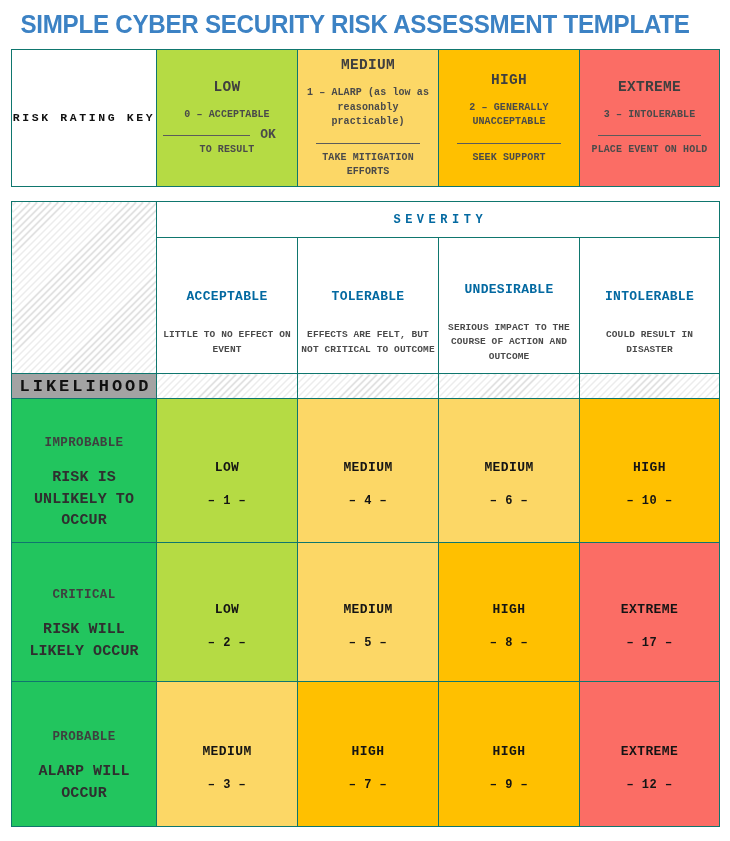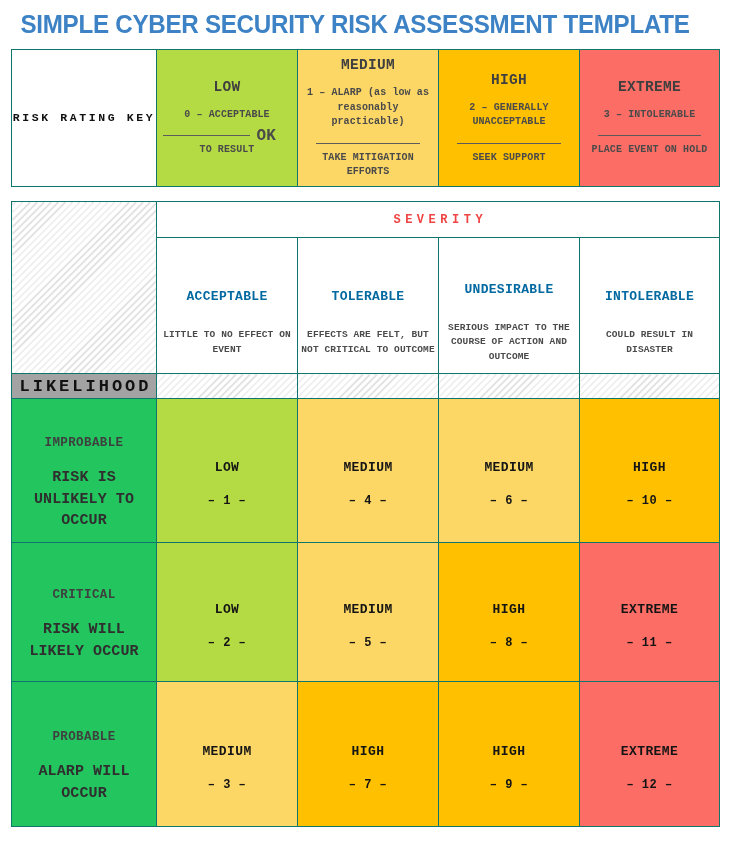--- a/index.html
+++ b/index.html
@@ -92,21 +92,21 @@
   .key-rule.withok {
     position: relative;
     width: 62%;
     margin-left: 6px;
     margin-right: auto;
   }
   .key-rule.withok .ok {
     position: absolute;
     right: -26px;
     top: -9px;
-    font-size: 16px;
+    font-size: 13px;
     font-weight: bold;
     color: #4a4a4a;
   }
   .key-foot {
     font-size: 10px;
     font-weight: bold;
     color: #4a4a4a;
     line-height: 1.4;
     letter-spacing: 0.1px;
   }
@@ -122,21 +122,21 @@
       #ffffff 1px, #ffffff 5px
     );
   }
 
   .sev-banner {
     height: 35px;
     background: #ffffff;
     font-size: 12px;
     font-weight: bold;
     letter-spacing: 4.5px;
-    color: #ef4444;
+    color: #0369a1;
     text-indent: 4.5px;
   }
 
   .sev-head {
     height: 135px;
     background: #ffffff;
     padding: 0 10px;
     vertical-align: top;
   }
   .sev-head .name {
@@ -337,21 +337,21 @@
         <td class="cell" style="background:#FCD766">
           <div class="clabel">MEDIUM</div>
           <div class="cnum">– 5 –</div>
         </td>
         <td class="cell" style="background:#FFC000">
           <div class="clabel">HIGH</div>
           <div class="cnum">– 8 –</div>
         </td>
         <td class="cell" style="background:#FB6D65">
           <div class="clabel">EXTREME</div>
-          <div class="cnum">– 11 –</div>
+          <div class="cnum">– 17 –</div>
         </td>
       </tr>
 
       <tr class="r3">
         <td class="row-head">
           <div class="rname">PROBABLE</div>
           <div class="rdesc">ALARP WILL OCCUR</div>
         </td>
         <td class="cell" style="background:#FCD766">
           <div class="clabel">MEDIUM</div>

